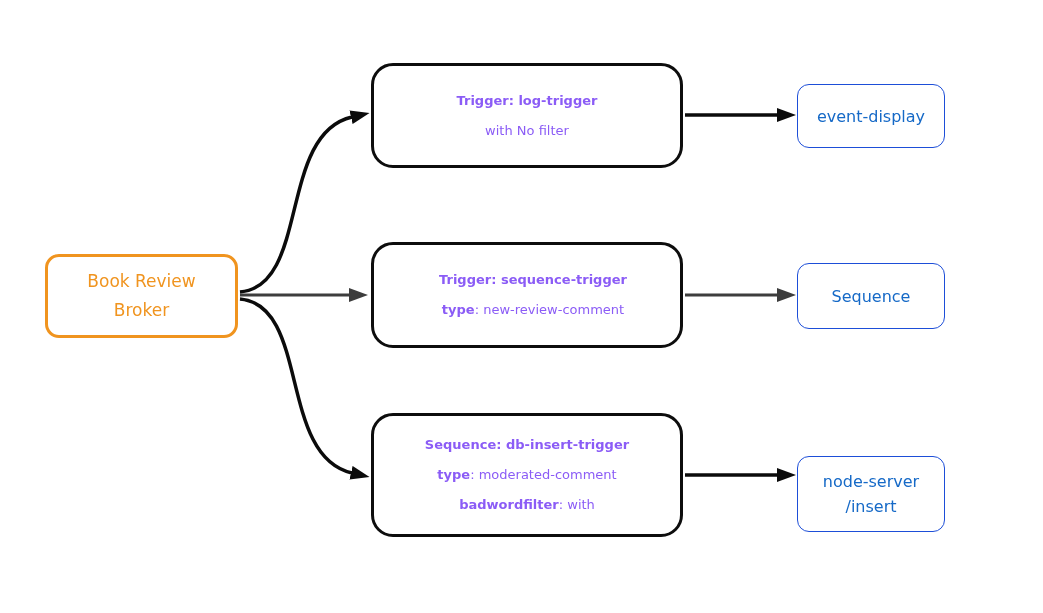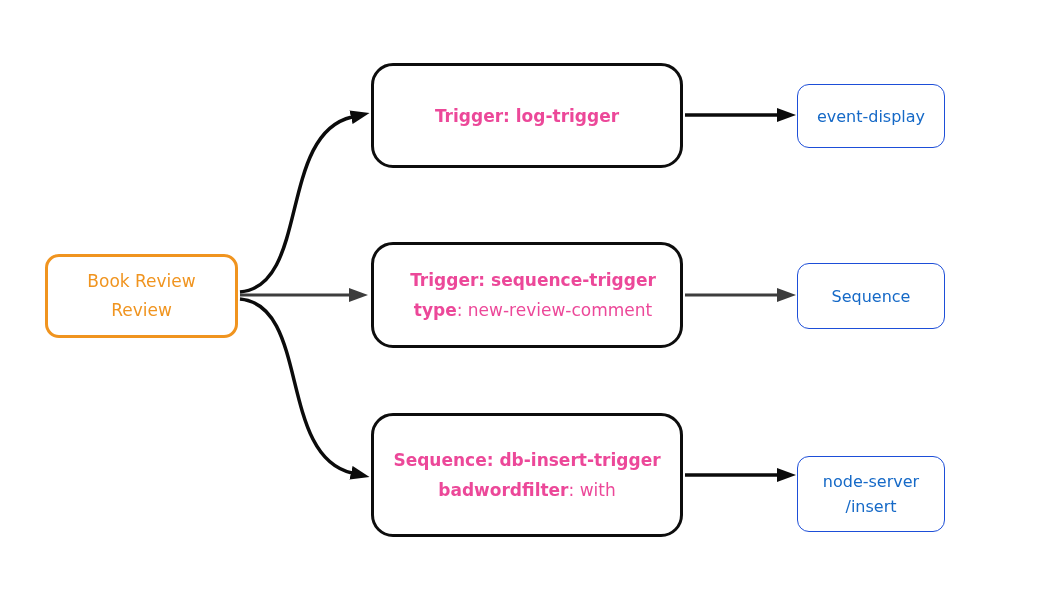--- a/index.html
+++ b/index.html
@@ -38,22 +38,22 @@
     border-radius: 14px;
     color: #F0941F;
     font-size: 17px;
     line-height: 29px;
   }
   .broker .bline { display: block; }
   .trigger {
     left: 371px; width: 312px;
     border: 3px solid #0D0D0D;
     border-radius: 22px;
-    color: #ec4899;
-    font-size: 17px;
+    color: #8b5cf6;
+    font-size: 13px;
     line-height: 30px;
   }
   .t1 { top: 63px;  height: 105px; }
   .t2 { top: 242px; height: 106px; padding-left: 12px; }
   .t3 { top: 413px; height: 124px; }
   .trigger .line { display: block; }
   .trigger .bold, .trigger .title { font-weight: bold; }
   .sink {
     left: 797px; width: 148px;
     border: 1px solid #1d4ed8;
@@ -84,34 +84,36 @@
     <path d="M 240 292 C 310 286, 278 134, 352 117" fill="none" stroke="#0B0B0B" stroke-width="3.5" marker-end="url(#arrow-black)"></path>
     <path d="M 240 295 L 350 295" fill="none" stroke="#3D3D3D" stroke-width="3" marker-end="url(#arrow-gray)"></path>
     <path d="M 240 299 C 310 305, 278 456, 352 473" fill="none" stroke="#0B0B0B" stroke-width="3.5" marker-end="url(#arrow-black)"></path>
     <path d="M 685 115 L 778 115" fill="none" stroke="#0B0B0B" stroke-width="3.5" marker-end="url(#arrow-black)"></path>
     <path d="M 685 295 L 778 295" fill="none" stroke="#3D3D3D" stroke-width="3" marker-end="url(#arrow-gray)"></path>
     <path d="M 685 475 L 778 475" fill="none" stroke="#0B0B0B" stroke-width="3.5" marker-end="url(#arrow-black)"></path>
   </svg>
 
   <div class="node broker">
     <span class="bline">Book Review</span>
-    <span class="bline">Review</span>
+    <span class="bline">Broker</span>
   </div>
 
   <div class="node trigger t1">
     <span class="line title">Trigger: log-trigger</span>
+    <span class="line"><span class="bold"></span><span>with No filter</span></span>
   </div>
 
   <div class="node trigger t2">
     <span class="line title">Trigger: sequence-trigger</span>
     <span class="line"><span class="bold">type</span><span>: new-review-comment</span></span>
   </div>
 
   <div class="node trigger t3">
     <span class="line title">Sequence: db-insert-trigger</span>
+    <span class="line"><span class="bold">type</span><span>: moderated-comment</span></span>
     <span class="line"><span class="bold">badwordfilter</span><span>: with</span></span>
   </div>
 
   <div class="node sink s1">
     <span class="sline">event-display</span>
   </div>
 
   <div class="node sink s2">
     <span class="sline">Sequence</span>
   </div>

